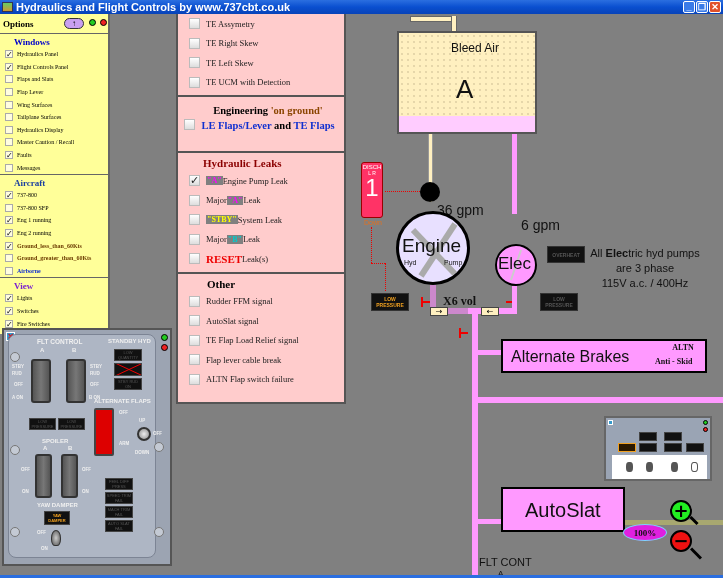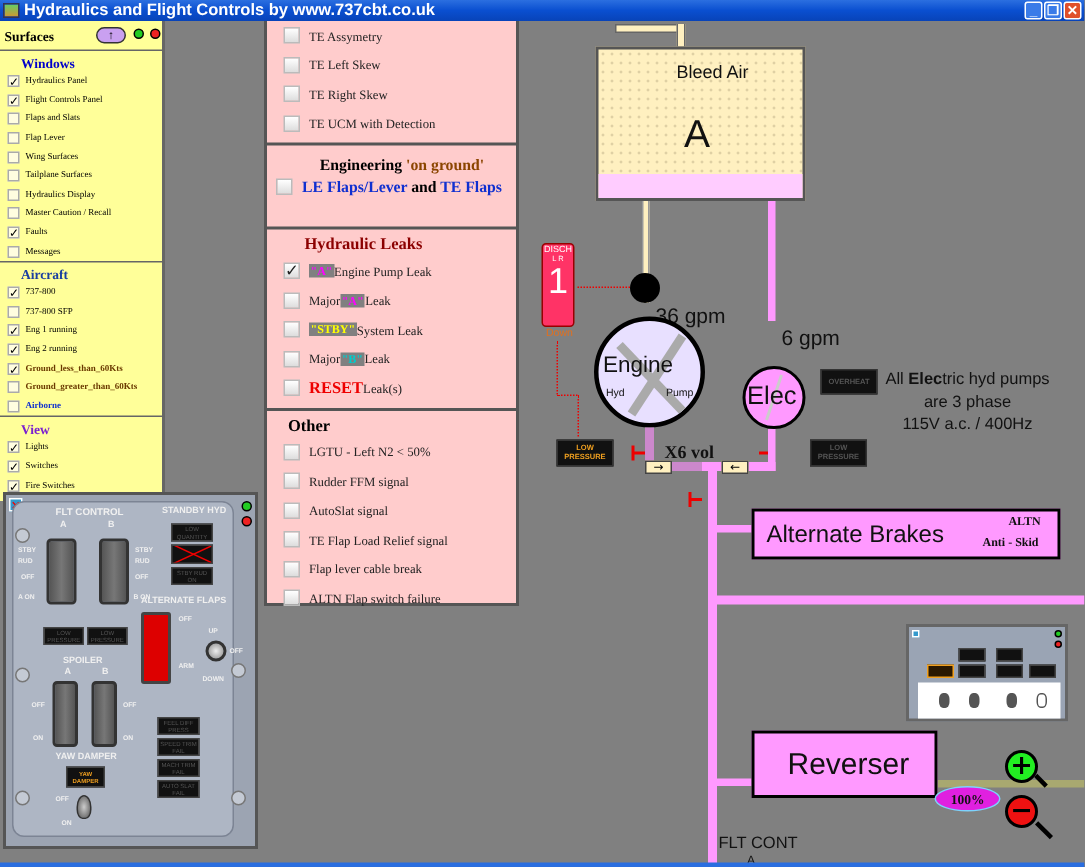--- a/index.html
+++ b/index.html
@@ -54,21 +54,21 @@
   <span>Hydraulics and Flight Controls by www.737cbt.co.uk</span>
   <div class="winbtns">
     <span class="winbtn">_</span>
     <span class="winbtn">❐</span>
     <span class="winbtn close">✕</span>
   </div>
 </div>
 
 <div class="options">
   <div class="opt-head">
-    <span>Surfaces</span>
+    <span>Options</span>
     <span class="up">↑</span>
     <span class="zoomdot" style="left:89px;top:5px;background:#2c2;"></span>
     <span class="zoomdot" style="left:100px;top:5px;background:#e22;"></span>
   </div>
   <div class="section">
     <div class="section-title" style="color:#0000cc">Windows</div>
     <div id="win-list">
         <div class="opt-item">
           <span class="cb">✓</span>
           <span>Hydraulics Panel</span>
@@ -164,25 +164,25 @@
 </div>
 
 <div class="faults">
   <div class="fsec" id="flaps-list" style="padding-top:0">
       <div class="fitem">
         <span class="fcb"></span>
         <span>TE Assymetry</span>
       </div>
       <div class="fitem">
         <span class="fcb"></span>
-        <span>TE Left Skew</span>
+        <span>TE Right Skew</span>
       </div>
       <div class="fitem">
         <span class="fcb"></span>
-        <span>TE Right Skew</span>
+        <span>TE Left Skew</span>
       </div>
       <div class="fitem">
         <span class="fcb"></span>
         <span>TE UCM with Detection</span>
       </div>
     </div>
   <div class="fsec" style="height:56px;position:relative;">
     <span class="fcb" style="position:absolute;left:6px;top:22px;"></span>
     <div style="text-align:center;font:bold 10.5px 'Liberation Serif',serif;line-height:15px;padding-top:4px;padding-left:14px;">
       <div><span>Engineering </span><span style="color:#8b4500">'on ground'</span></div>
@@ -217,26 +217,22 @@
           <span> Leak</span>
         </div>
       </div>
     <div class="fitem">
       <span class="fcb"></span>
       <span style="color:#e00;font-weight:bold;font-size:11px">RESET</span>
         <span> Leak(s)</span>
     </div>
   </div>
   <div class="fsec" style="border:none">
-    <div class="fsec-title" style="color:#000;padding-left:14px">Other</div>
+    <div class="fsec-title" style="color:#000;padding-left:29px">Other</div>
     <div id="other-list">
-        <div class="fitem">
-          <span class="fcb"></span>
-          <span>LGTU - Left N2 &lt; 50%</span>
-        </div>
         <div class="fitem">
           <span class="fcb"></span>
           <span>Rudder FFM signal</span>
         </div>
         <div class="fitem">
           <span class="fcb"></span>
           <span>AutoSlat signal</span>
         </div>
         <div class="fitem">
           <span class="fcb"></span>
@@ -348,21 +344,21 @@
   <div style="position:absolute;left:45px;top:249px;height:28px;border-left:1px dotted #e00"></div>
 
   <span class="txt" style="left:97px;top:188px;font-size:14px">36 gpm</span>
   <span class="txt" style="left:181px;top:203px;font-size:14px">6 gpm</span>
 
   <div style="position:absolute;left:56px;top:197px;width:74px;height:74px;border-radius:50%;background:#e8e0ff;border:3px solid #000;overflow:hidden">
     <svg width="70" height="70" style="position:absolute;left:0;top:0">
         <line x1="14" y1="16" x2="56" y2="60" stroke="#aaa" stroke-width="6"></line>
         <line x1="56" y1="10" x2="22" y2="62" stroke="#aaa" stroke-width="6"></line>
       </svg>
-    <span class="txt" style="left:3px;top:21px;font-size:15px">Engine</span>
+    <span class="txt" style="left:3px;top:21px;font-size:19px">Engine</span>
     <span class="txt" style="left:5px;top:45px;font-size:7px">Hyd</span>
     <span class="txt" style="left:45px;top:45px;font-size:7px">Pump</span>
   </div>
 
   <div style="position:absolute;left:155px;top:230px;width:42px;height:42px;border-radius:50%;background:#ff99ff;border:2px solid #000;overflow:hidden">
     <svg width="38" height="38" style="position:absolute">
         <line x1="24" y1="4" x2="14" y2="34" stroke="#ccc" stroke-width="2"></line>
       </svg>
     <span class="txt" style="left:1px;top:8px;font-size:17px">Elec</span>
   </div>
@@ -414,21 +410,21 @@
     <div class="annun" style="left:33px;top:25px;width:18px;height:9px"></div>
     <div class="annun" style="left:58px;top:25px;width:18px;height:9px"></div>
     <div class="annun" style="left:80px;top:25px;width:18px;height:9px"></div>
     <span style="position:absolute;left:20px;top:44px;width:7px;height:10px;border-radius:40%;background:#555"></span>
     <span style="position:absolute;left:40px;top:44px;width:7px;height:10px;border-radius:40%;background:#555"></span>
     <span style="position:absolute;left:65px;top:44px;width:7px;height:10px;border-radius:40%;background:#555"></span>
     <span style="position:absolute;left:85px;top:44px;width:7px;height:10px;border-radius:40%;background:#fff;border:1px solid #555"></span>
   </div>
 
   <div style="position:absolute;left:161px;top:473px;width:124px;height:45px;background:#ff99ff;border:2px solid #000">
-    <span class="txt" style="left:22px;top:10px;font-size:20px">Reverser</span>
+    <span class="txt" style="left:22px;top:10px;font-size:20px">AutoSlat</span>
   </div>
   <div style="position:absolute;left:283px;top:510px;width:44px;height:17px;border-radius:50%;background:#e020e0;border:1px solid #7dd3fc;font:bold 9px 'Liberation Serif',serif;display:flex;align-items:center;justify-content:center;color:#111">100%</div>
 
   <div style="position:absolute;left:330px;top:486px;width:22px;height:22px;border-radius:50%;background:#2e2;border:2px solid #000;font:bold 18px 'DejaVu Sans',sans-serif;line-height:18px;text-align:center">+</div>
   <div style="position:absolute;left:349px;top:505px;width:10px;height:3px;background:#000;transform:rotate(45deg)"></div>
   <div style="position:absolute;left:330px;top:516px;width:22px;height:22px;border-radius:50%;background:#e11;border:2px solid #000;font:bold 18px 'DejaVu Sans',sans-serif;line-height:17px;text-align:center">−</div>
   <div style="position:absolute;left:349px;top:538px;width:14px;height:3px;background:#000;transform:rotate(45deg)"></div>
 
   <span class="txt" style="left:139px;top:542px;font-size:11px">FLT CONT</span>
   <span class="txt" style="left:158px;top:555px;font-size:8px">A</span>

